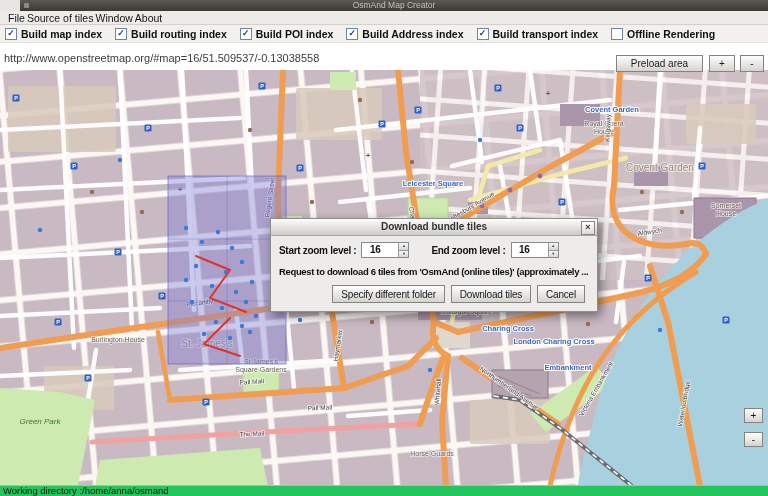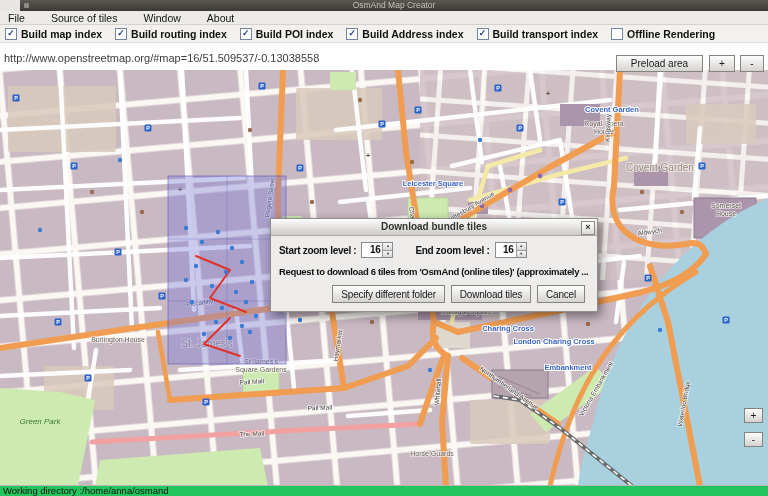--- a/index.html
+++ b/index.html
@@ -7,21 +7,21 @@
        font-family:"Liberation Sans",sans-serif;background:#e8e6e2;}
 
   
   .titlebar{position:absolute;top:0;left:0;right:0;height:11px;
     background:linear-gradient(#5a5852,#3b3935);color:#c3c0ba;
     font-size:8.5px;line-height:11px;text-align:center;margin-left:20px;}
   .titlebar .wdot{position:absolute;left:4px;top:3px;width:5px;height:5px;
     background:#8d8a84;border-radius:1px;}
   .menubar{position:absolute;top:11px;left:0;right:0;height:13px;
     background:#ecebe8;border-bottom:1px solid #d4d1cc;display:flex;
-    align-items:center;gap:26px;padding-left:8px;font-size:10.5px;color:#151515;}
+    align-items:center;gap:2px;padding-left:8px;font-size:10.5px;color:#151515;}
   .menubar span{cursor:default;}
   .cbbar{position:absolute;top:25px;left:0;right:0;height:17px;background:#f2f1ee;
     display:flex;align-items:center;gap:13px;padding-left:5px;
     font-size:10.5px;font-weight:bold;color:#101010;border-bottom:1px solid #e2e0dc;}
   .cb{display:inline-flex;align-items:center;gap:4px;}
   .cbbox{width:10px;height:10px;background:#fff;border:1px solid #72849e;
     display:inline-flex;align-items:center;justify-content:center;}
   .cb .mark{display:none;color:#1d3e8f;font-size:9px;line-height:9px;font-weight:bold;}
   .cb.checked .mark{display:block;}
   .urlbar{position:absolute;top:43px;left:0;right:0;height:27px;background:#ffffff;}
@@ -63,21 +63,21 @@
   .dlg-title{height:16px;background:linear-gradient(#fdfdfd,#cdcbc7);
     border-bottom:1px solid #a9a7a3;text-align:center;font-size:10px;font-weight:bold;
     line-height:16px;color:#333;position:relative;}
   .dlg-close{position:absolute;right:2px;top:2px;width:12px;height:12px;
     border:1px solid #8a8884;background:linear-gradient(#fff,#dcdad6);
     font-size:9px;line-height:10px;text-align:center;color:#333;}
   .dlg-body{padding:6px 8px 8px;}
   .zoom-row{display:flex;align-items:center;gap:5px;font-size:10px;font-weight:bold;
     letter-spacing:-0.3px;color:#111;}
   .zr-gap{width:12px;}
-  .spin{display:inline-flex;border:1px solid #8a8a8a;background:#fff;height:14px;}
+  .spin{display:inline-flex;border:1px solid #8a8a8a;background:#fff;height:14px;gap:16px;}
   .spin-val{width:16px;font-size:10px;line-height:14px;padding:0 2px;text-align:right;
     font-weight:bold;}
   .spin-btns{display:flex;flex-direction:column;width:9px;border-left:1px solid #9a9a9a;}
   .sb{flex:1;background:linear-gradient(#f6f6f6,#d7d7d7);font-size:4px;line-height:6px;
     text-align:center;color:#444;}
   .sb + .sb{border-top:1px solid #9a9a9a;}
   .req-row{margin-top:8px;font-size:9.5px;font-weight:bold;letter-spacing:-0.35px;
     white-space:nowrap;overflow:hidden;color:#111;}
   .btn-row{margin-top:8px;display:flex;justify-content:flex-end;gap:6px;padding-right:4px;}
   .btn-row .mbtn{font-size:10px;letter-spacing:-0.2px;height:18px;}

